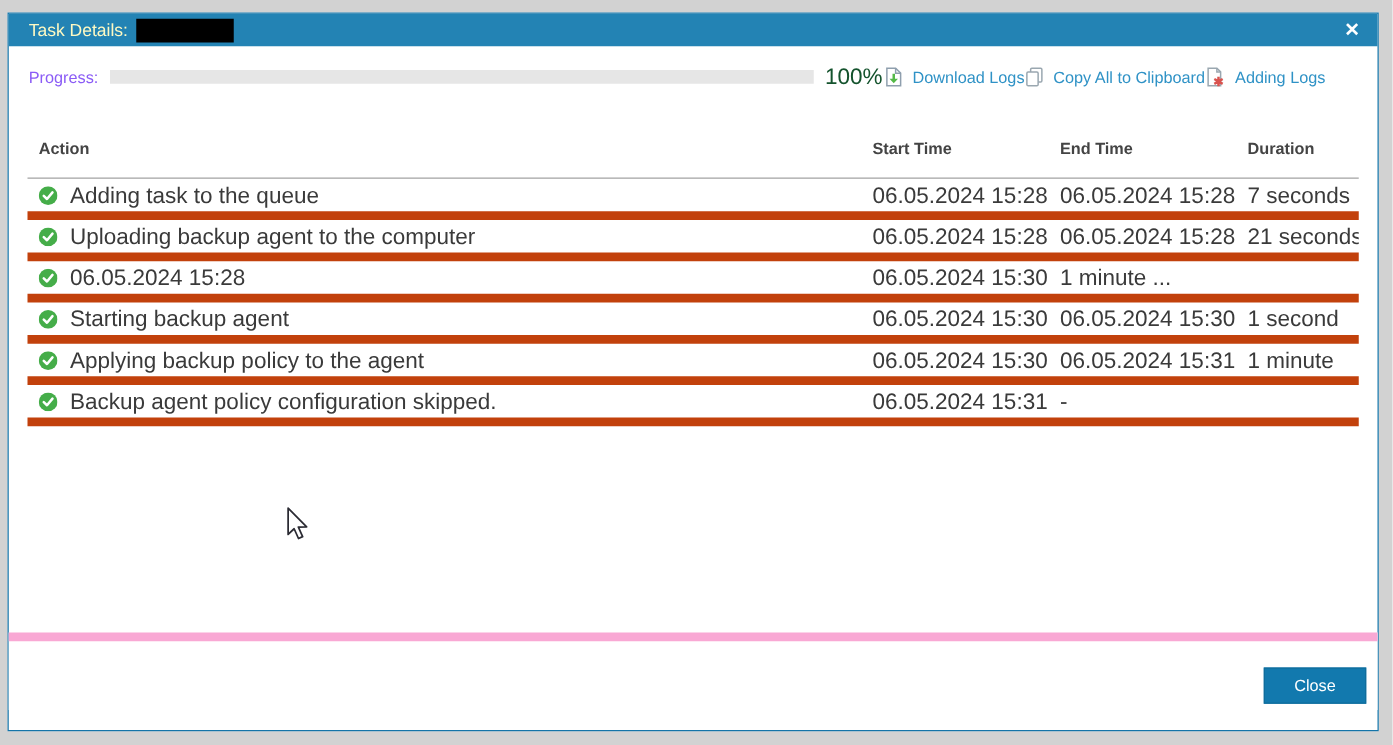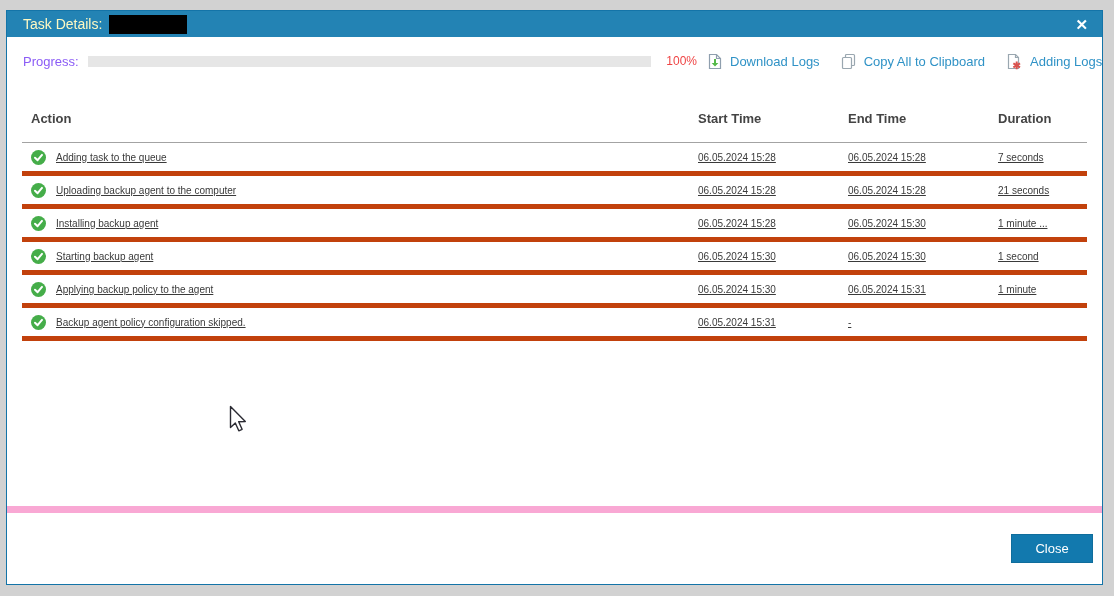--- a/index.html
+++ b/index.html
@@ -9,29 +9,29 @@
 
   .titlebar { height:26px; background:#2383b4; display:flex; align-items:center; padding:0 14px 0 16px; }
   .title { color:#fef9c3; font-size:14px; }
   .redaction { width:78px; height:19px; background:#000000; margin-left:7px; }
   .close-x { margin-left:auto; color:#ffffff; font-size:15px; font-weight:bold; line-height:1; cursor:pointer; }
 
   .progress-row { display:flex; align-items:center; height:28px; margin:10px 16px 0 16px; }
   .progress-label { font-size:13px; color:#8b5cf6; width:65px; flex:none; }
   .progress-track { width:563px; height:11px; background:#e6e6e6; flex:none; }
   .progress-fill { height:100%; background:#54b948; }
-  .progress-value { font-size:12px; color:#ef4444; margin-left:9px; width:37px; flex:none;text-align:right; }
-  .log-links { display:flex; align-items:center; margin-left:10px; gap:21px; }
+  .progress-value { font-size:18px; color:#14532d; margin-left:9px; width:37px; flex:none;text-align:right; }
+  .log-links { display:flex; align-items:center; margin-left:10px; }
   .log-link { display:flex; align-items:center; gap:7px; color:#2f92c6; font-size:13px; cursor:pointer; white-space:nowrap; }
   .log-link svg { flex:none; display:block; }
 
   .tasktable { margin:22px 15px 0 15px; }
   .thead { display:grid; grid-template-columns:676px 150px 150px 1fr; padding:14px 0 16px 0; border-bottom:1px solid #a3a3a3; font-weight:bold; font-size:13px; color:#444444; }
   .thead .col-action { padding-left:9px; }
-  .trow { display:grid; grid-template-columns:34px 642px 150px 150px 1fr; align-items:center; height:33px; border-bottom:5px solid #c2410c; font-size:10px; color:#3a3a3a;text-decoration:underline; }
+  .trow { display:grid; grid-template-columns:34px 642px 150px 150px 1fr; align-items:center; height:33px; border-bottom:7px solid #c2410c; font-size:18px; color:#3a3a3a; }
   .cell-status { padding-left:9px; display:flex; align-items:center; }
   .cell { overflow:hidden; white-space:nowrap; }
 
   .footer { position:absolute; left:0; right:0; bottom:16px; height:62px; border-top:7px solid #f9a8d4; background:#ffffff; }
   .close-btn { position:absolute; right:9px; top:21px; width:82px; height:29px; background:#1279ae; color:#ffffff; font-size:13px; border:1px solid #0f6d9c; font-family:"Liberation Sans", sans-serif; cursor:pointer; }
 
   .cursor { position:absolute; left:229px; top:405px; pointer-events:none; }
 </style>
 </head>
 <body>
@@ -113,21 +113,20 @@
         <span class="cell">21 seconds</span>
       </div>
 
       <div class="trow">
         <span class="cell-status">
           <svg width="15" height="15" viewBox="0 0 15 15">
               <circle cx="7.5" cy="7.5" r="7.5" fill="#45ad49"></circle>
               <path d="M4 7.7 L6.6 10.2 L11 4.9" fill="none" stroke="#ffffff" stroke-width="2" stroke-linecap="round" stroke-linejoin="round"></path>
             </svg>
         </span>
-        <span class="cell">Installing backup agent</span>
         <span class="cell">06.05.2024 15:28</span>
         <span class="cell">06.05.2024 15:30</span>
         <span class="cell">1 minute ...</span>
       </div>
 
       <div class="trow">
         <span class="cell-status">
           <svg width="15" height="15" viewBox="0 0 15 15">
               <circle cx="7.5" cy="7.5" r="7.5" fill="#45ad49"></circle>
               <path d="M4 7.7 L6.6 10.2 L11 4.9" fill="none" stroke="#ffffff" stroke-width="2" stroke-linecap="round" stroke-linejoin="round"></path>

